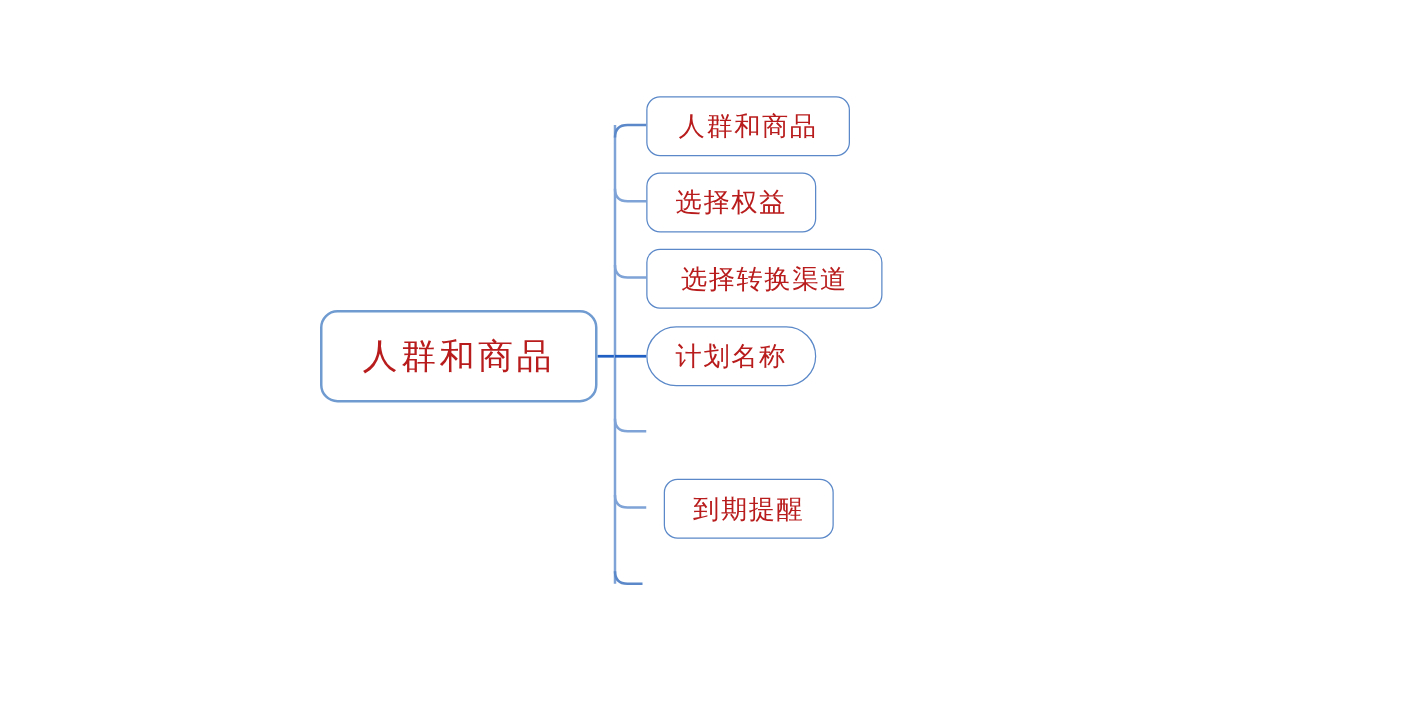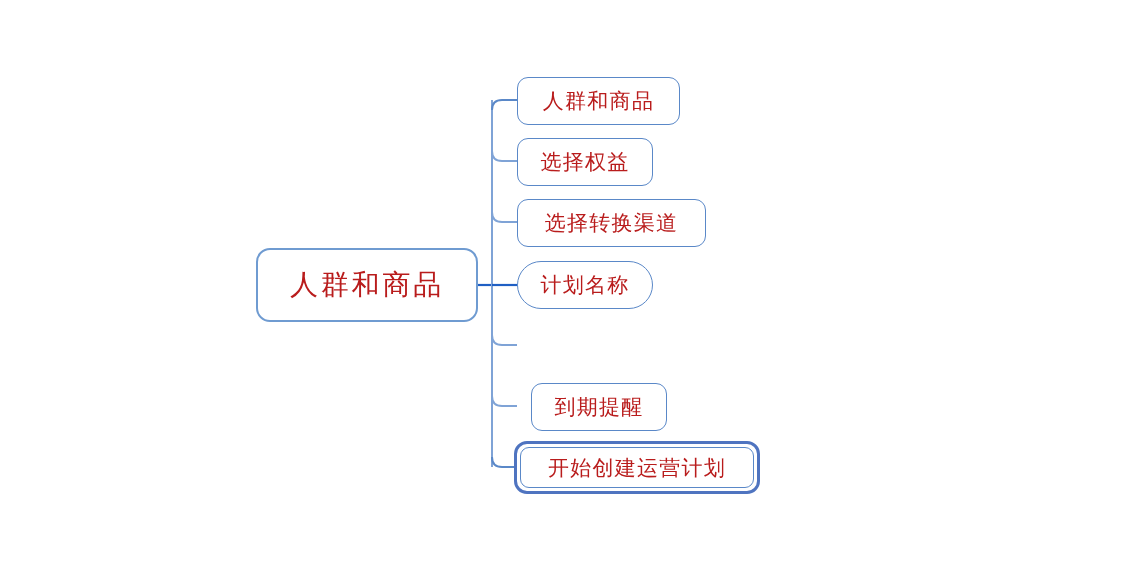--- a/index.html
+++ b/index.html
@@ -135,19 +135,14 @@
 
   <div class="node child-node" style="left:517px; top:261px; width:136px;border-radius:24px;">
     <span class="node-label">计划名称</span>
   </div>
 
 
   <div class="node child-node" style="left:517px; top:383px; width:136px;margin-left:14px;">
     <span class="node-label">到期提醒</span>
   </div>
 
-  <div class="node child-node highlighted" style="left:514px; top:441px; width:246px; height:53px;">
-    <div class="inner-frame">
-      <span class="node-label">开始创建运营计划</span>
-    </div>
-  </div>
 
 </div>
 
 </body></html>

